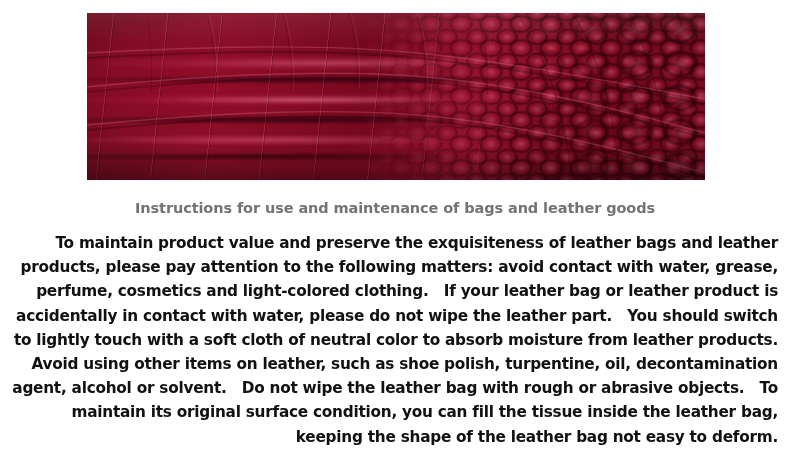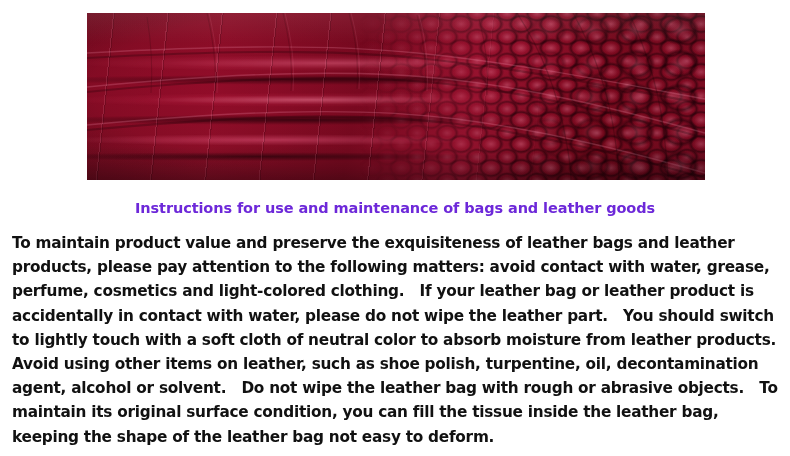--- a/index.html
+++ b/index.html
@@ -148,21 +148,21 @@
     letter-spacing: -0.1px;
     color: #cc2229;
   }
 
   
   .body-copy {
     position: absolute;
     left: 12px;
     top: 231px;
     width: 766px;
-    text-align: left;
+    text-align: right;
     font-size: 15.3px;
     font-weight: bold;
     line-height: 24.2px;
     color: #111111;
     letter-spacing: -0.25px;
     white-space: pre-wrap;
   }
 </style>
 </head>
 <body style="background: rgb(255, 255, 255);">
@@ -205,17 +205,17 @@
       <g fill="none" stroke="#140004" stroke-opacity="0.42" stroke-width="1.3">
         <path d="M430,0 C452,34 470,76 478,122 C482,142 484,158 484,167"></path>
         <path d="M486,0 C506,36 522,80 528,126 C531,145 532,160 532,167"></path>
         <path d="M542,0 C560,38 574,84 578,130 C580,148 581,162 581,167"></path>
       </g>
     </svg>
 
     <div class="hero-gloss"></div>
   </div>
 
-  <div class="headline" style="color: #6d28d9;">Instructions for use and maintenance of bags and leather goods</div>
+  <div class="headline" style="color: #737373;">Instructions for use and maintenance of bags and leather goods</div>
 
   <div class="body-copy" style="color: rgb(17, 17, 17);"><div>To maintain product value and preserve the exquisiteness of leather bags and leather</div><div>products, please pay attention to the following matters: avoid contact with water, grease,</div><div>perfume, cosmetics and light-colored clothing.   If your leather bag or leather product is</div><div>accidentally in contact with water, please do not wipe the leather part.   You should switch</div><div>to lightly touch with a soft cloth of neutral color to absorb moisture from leather products.</div><div>Avoid using other items on leather, such as shoe polish, turpentine, oil, decontamination</div><div>agent, alcohol or solvent.   Do not wipe the leather bag with rough or abrasive objects.   To</div><div>maintain its original surface condition, you can fill the tissue inside the leather bag,</div><div>keeping the shape of the leather bag not easy to deform.</div></div>
 
 </div>
 
 </body></html>

